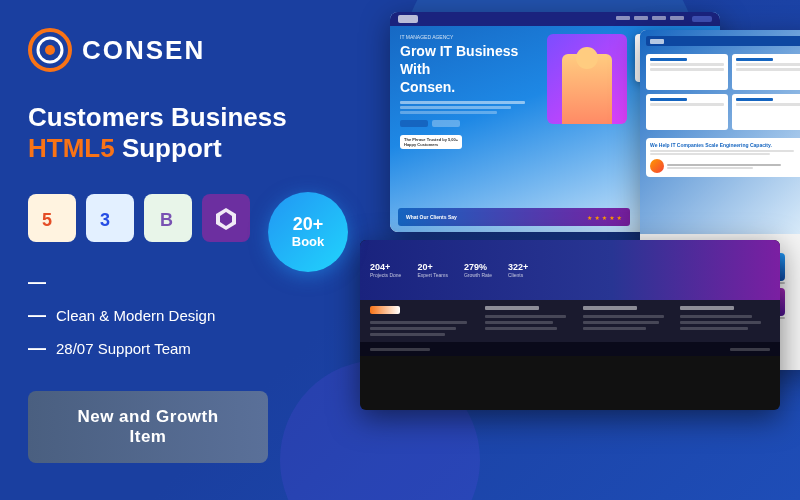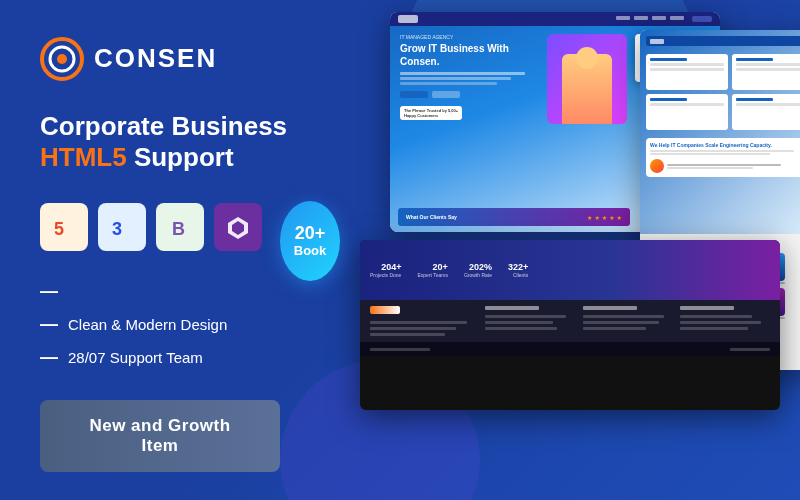--- a/index.html
+++ b/index.html
@@ -17,26 +17,25 @@
       height: 500px;
       background: linear-gradient(135deg, #1a3fa0 0%, #1a3fa0 50%, #1e4db7 100%);
       position: relative;
       display: flex;
       overflow: hidden;
     }
 
     
     .left-panel {
       width: 380px;
-      padding: 28px 40px;
+      padding: 28px 28px;
       display: flex;
       flex-direction: column;
       z-index: 2;
       position: relative;
-      justify-content: flex-end;
     }
 
     
     .logo-area {
       display: flex;
       align-items: center;
       margin-bottom: 30px;
     }
 
     .logo-icon {
@@ -268,21 +267,21 @@
       height: 60px;
       background: linear-gradient(90deg, #1a237e 0%, #283593 60%, #7b1fa2 100%);
       display: flex;
       align-items: center;
       padding: 0 10px;
       gap: 8px;
     }
 
     .ss-stat {
       color: white;
-      text-align: right;
+      text-align: left;
     }
 
     .ss-stat-num {
       font-size: 9px;
       font-weight: 800;
     }
 
     .ss-stat-label {
       font-size: 5px;
       opacity: 0.7;
@@ -405,21 +404,21 @@
     <div class="logo-area">
       <svg class="logo-icon" viewBox="0 0 44 44" xmlns="http://www.w3.org/2000/svg">
         <circle cx="22" cy="22" r="20" fill="none" stroke="#f97316" stroke-width="4"></circle>
         <circle cx="22" cy="22" r="12" fill="none" stroke="white" stroke-width="3"></circle>
         <circle cx="22" cy="22" r="5" fill="#f97316"></circle>
       </svg>
       <span class="logo-text">CONSEN</span>
     </div>
 
     <div class="title-area">
-      <div class="title-line1">Corporate Business</div>
+      <div class="title-line1">Customers Business</div>
       <div class="title-line2">
         <span class="title-html5">HTML5</span><span class="title-template"> Support</span>
       </div>
     </div>
 
     <div class="tech-row">
       <div class="tech-icons">
 
         <div class="tech-icon-box tech-icon-html">
           <svg width="28" height="28" viewBox="0 0 28 28">
@@ -483,21 +482,21 @@
             <div class="ss-nav-link"></div>
             <div class="ss-nav-link"></div>
             <div class="ss-nav-link"></div>
             <div class="ss-nav-btn"></div>
           </div>
         </div>
 
         <div style="display:flex; padding: 8px 10px; gap:8px; align-items:flex-start; height:100px;">
           <div style="flex:1;">
             <div style="font-size:5px; color:rgba(255,255,255,0.8); margin-bottom:2px;">IT MANAGED AGENCY</div>
-            <div style="font-size:10px; color:white; font-weight:800; line-height:1.3; margin-bottom:4px;">Grow IT Business With<br>Consen.</div>
+            <div style="font-size:14px; color:white; font-weight:800; line-height:1.3; margin-bottom:4px;">Grow IT Business With<br>Consen.</div>
             <div style="height:3px; background:rgba(255,255,255,0.5); border-radius:1px; margin-bottom:2px; width:90%;"></div>
             <div style="height:3px; background:rgba(255,255,255,0.4); border-radius:1px; margin-bottom:2px; width:80%;"></div>
             <div style="height:3px; background:rgba(255,255,255,0.3); border-radius:1px; width:70%;"></div>
             <div style="margin-top:6px; display:flex; gap:4px;">
               <div style="height:7px; width:28px; background:#1565c0; border-radius:2px;"></div>
               <div style="height:7px; width:28px; background:rgba(255,255,255,0.3); border-radius:2px;"></div>
             </div>
 
             
             <div style="margin-top:8px; background:white; border-radius:3px; padding:2px 4px; display:inline-block; font-size:4px; color:#333; font-weight:700;">
@@ -606,21 +605,21 @@
         <div style="display:flex; gap:16px; width:100%; align-items:center;">
           <div class="ss-stat">
             <div class="ss-stat-num">204+</div>
             <div class="ss-stat-label">Projects Done</div>
           </div>
           <div class="ss-stat">
             <div class="ss-stat-num">20+</div>
             <div class="ss-stat-label">Expert Teams</div>
           </div>
           <div class="ss-stat">
-            <div class="ss-stat-num">202%</div>
+            <div class="ss-stat-num">279%</div>
             <div class="ss-stat-label">Growth Rate</div>
           </div>
           <div class="ss-stat">
             <div class="ss-stat-num">322+</div>
             <div class="ss-stat-label">Clients</div>
           </div>
         </div>
       </div>
 
       <div class="ss-bottom-dark">

